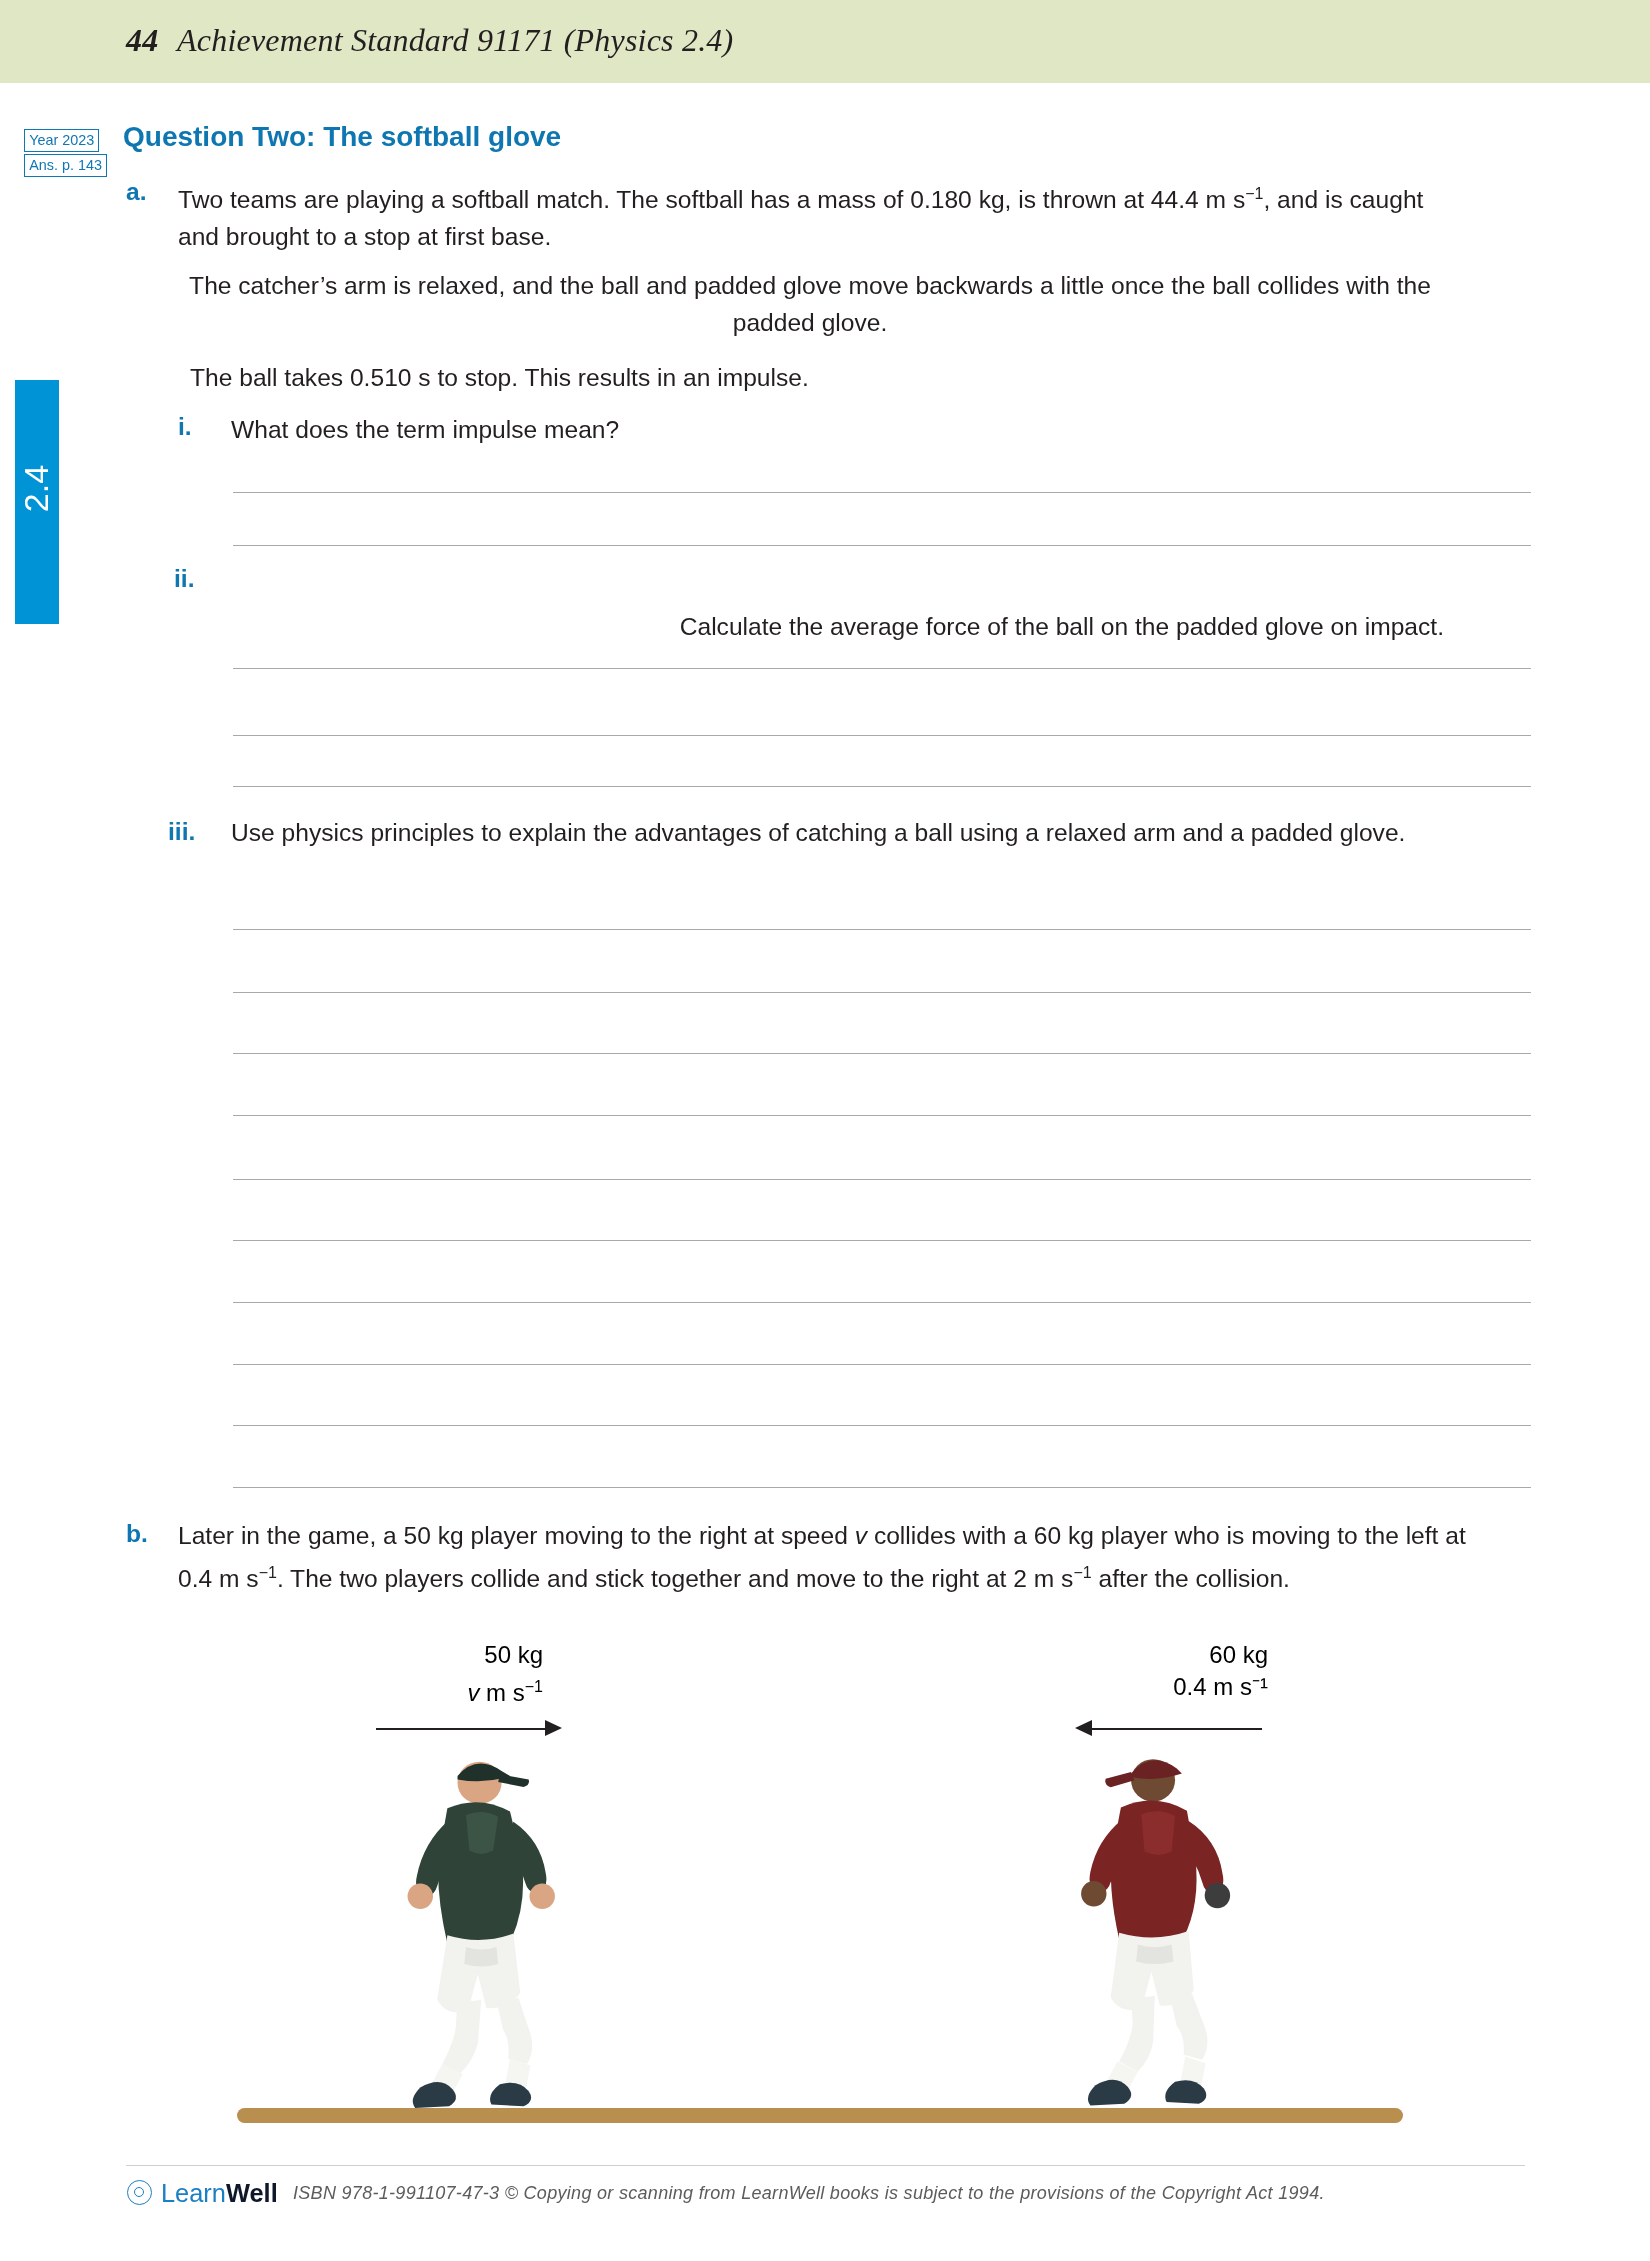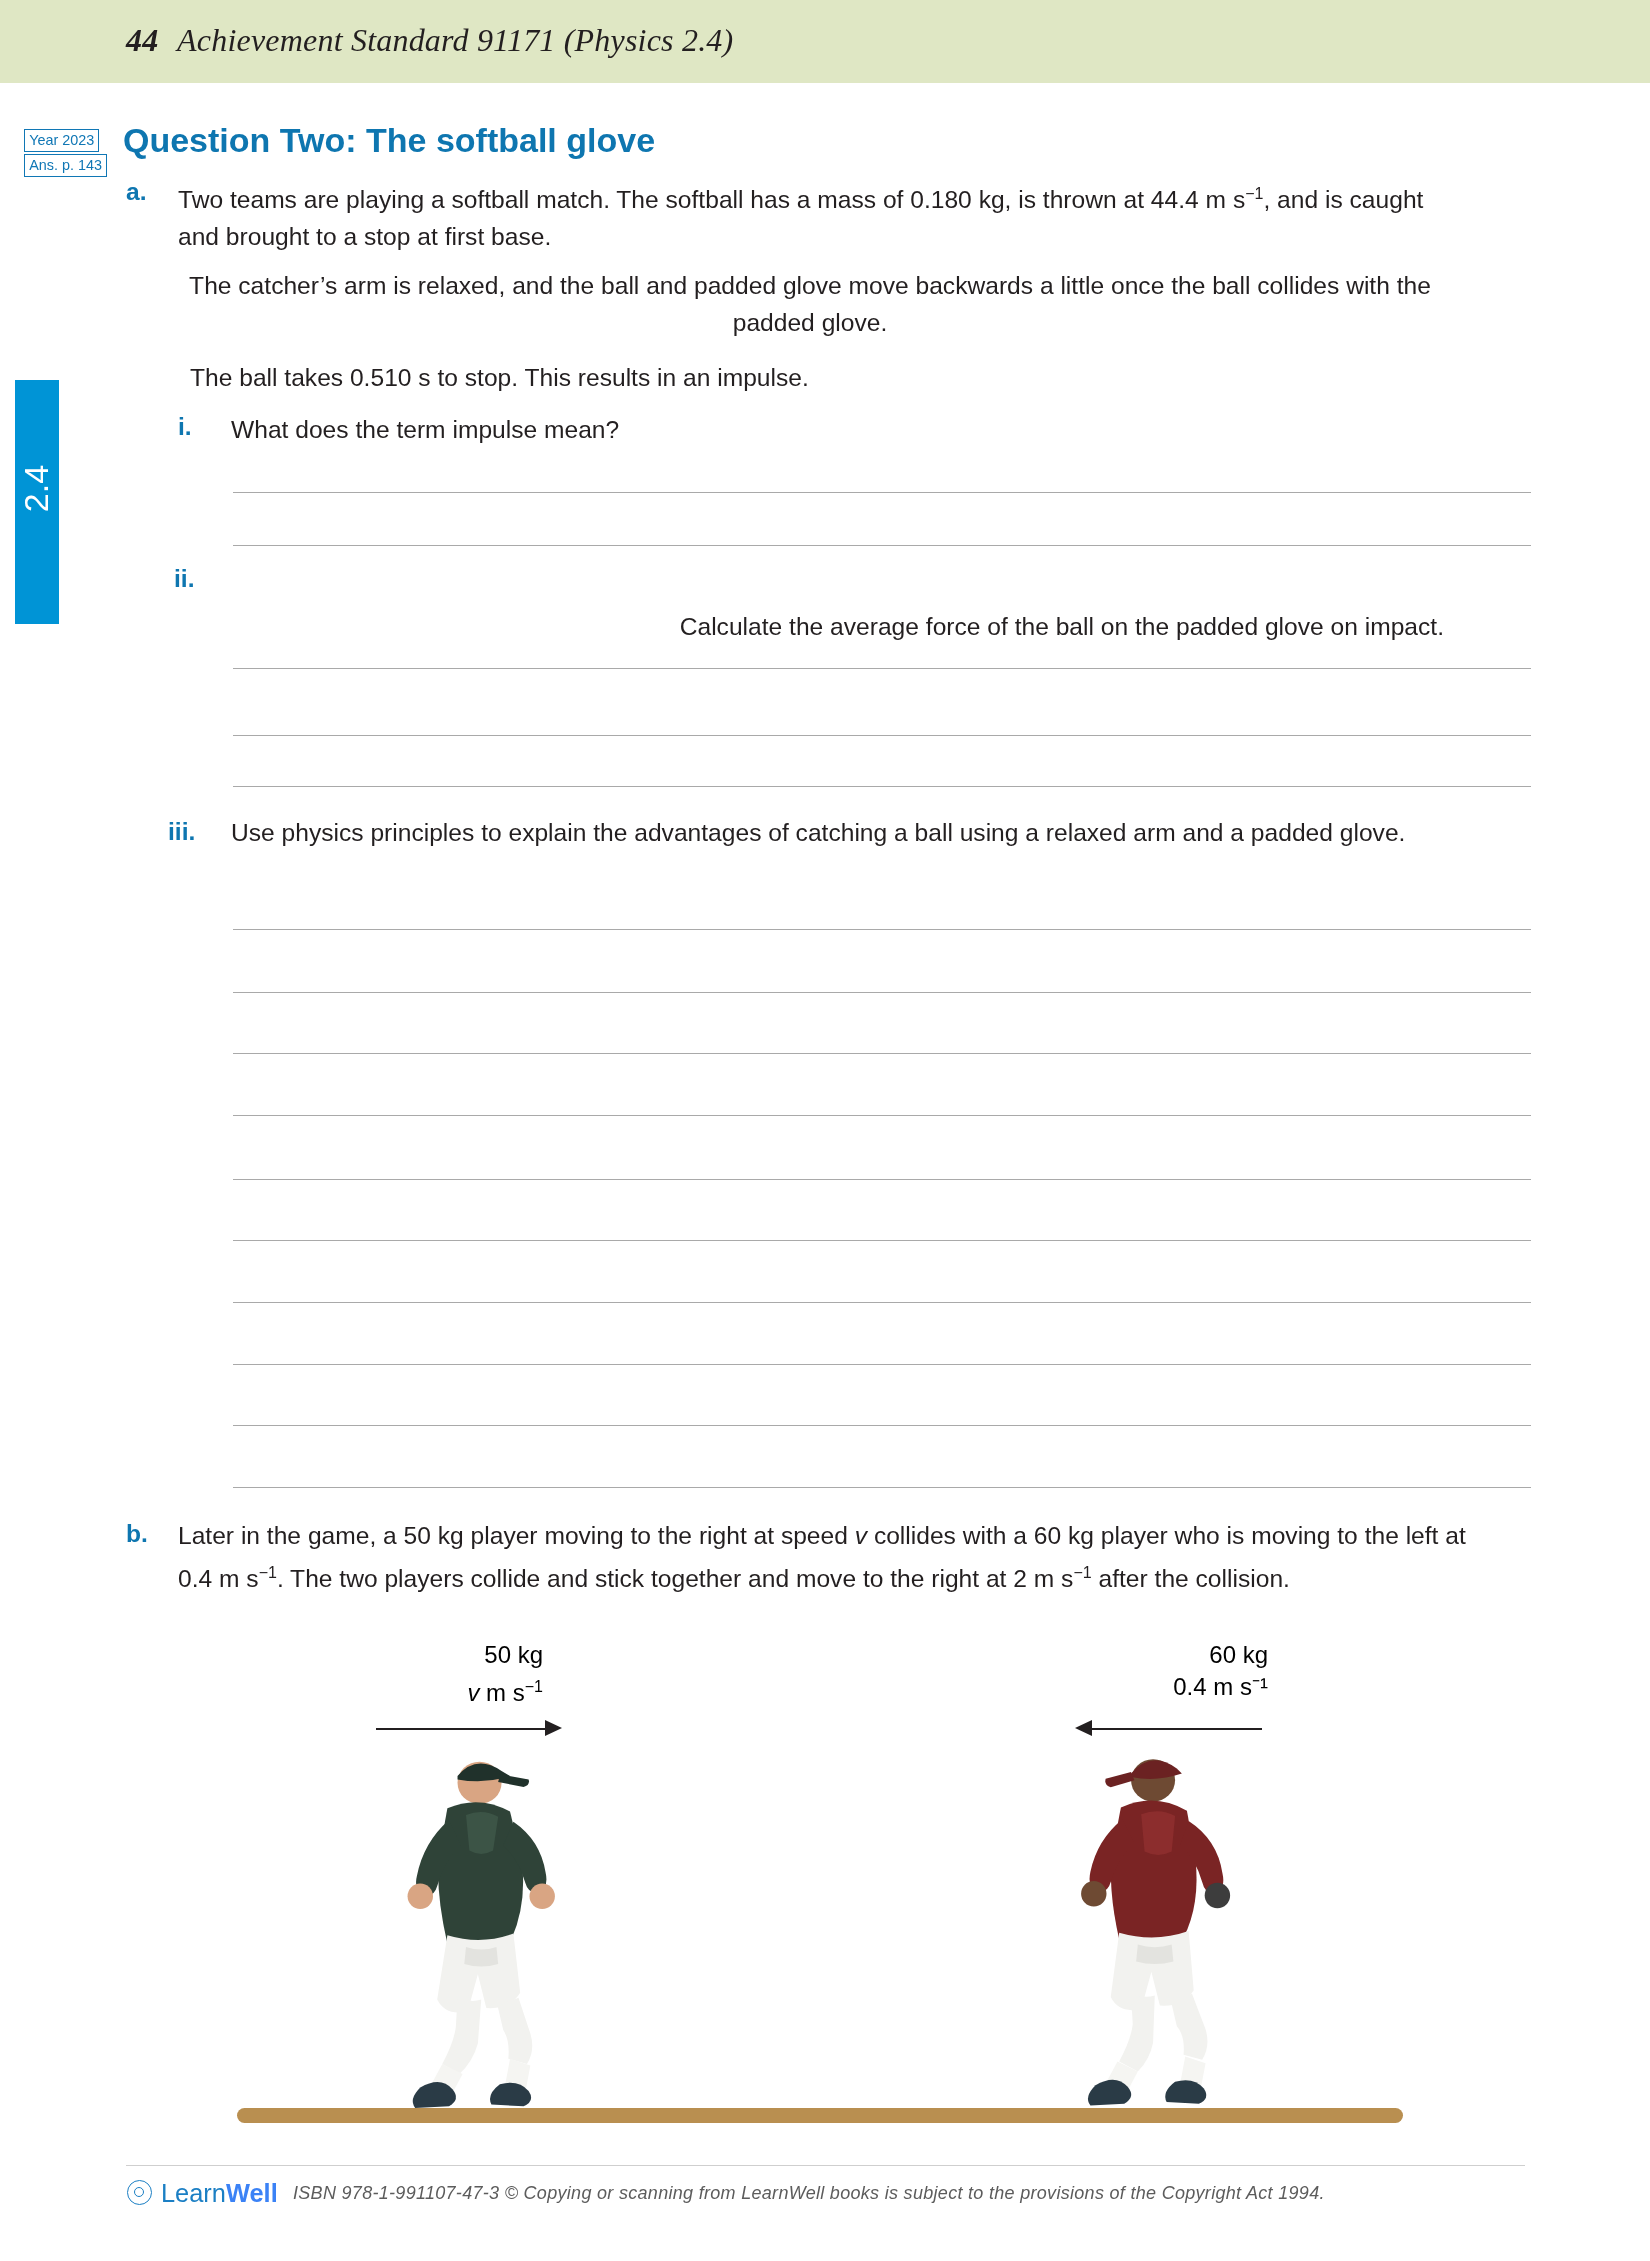--- a/index.html
+++ b/index.html
@@ -76,21 +76,21 @@
     font-family: "Liberation Sans", sans-serif;
   }
   .badge-year { left: 24px; top: 129px; }
   .badge-ans  { left: 24px; top: 154px; }
 
   
   .q-title {
     position: absolute;
     left: 123px;
     top: 121px;
-    font-size: 34px;
+    font-size: 28px;
     font-weight: bold;
     color: #0e76b0;
     white-space: nowrap;
   }
 
   
   .label {
     position: absolute;
     font-weight: bold;
     color: #0e76b0;
@@ -175,21 +175,21 @@
     box-sizing: border-box;
   }
   .footer-brand {
     position: absolute;
     left: 161px;
     top: 2179px;
     font-size: 25.4px;
     color: #1b7fc4;
     white-space: nowrap;
   }
-  .footer-brand b { color: #3b82f6; }
+  .footer-brand b { color: #0f172a; }
   .footer-text {
     position: absolute;
     left: 293px;
     top: 2183px;
     font-size: 18px;
     font-style: italic;
     color: #5c5c5c;
     white-space: nowrap;
     letter-spacing: 0.3px;
   }

